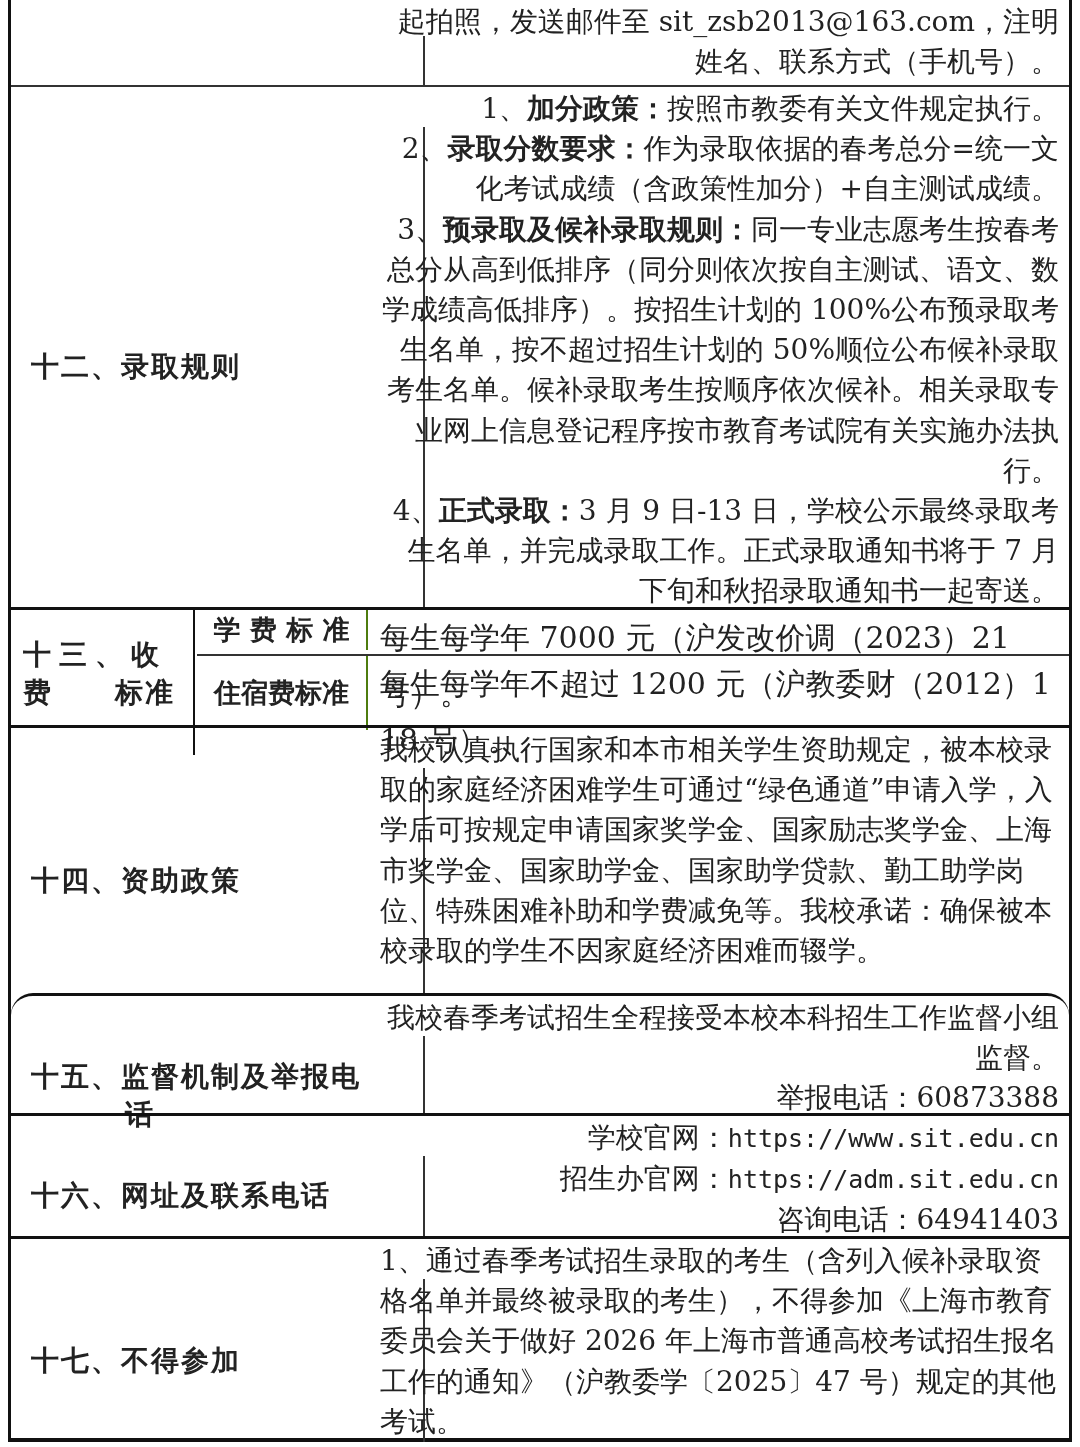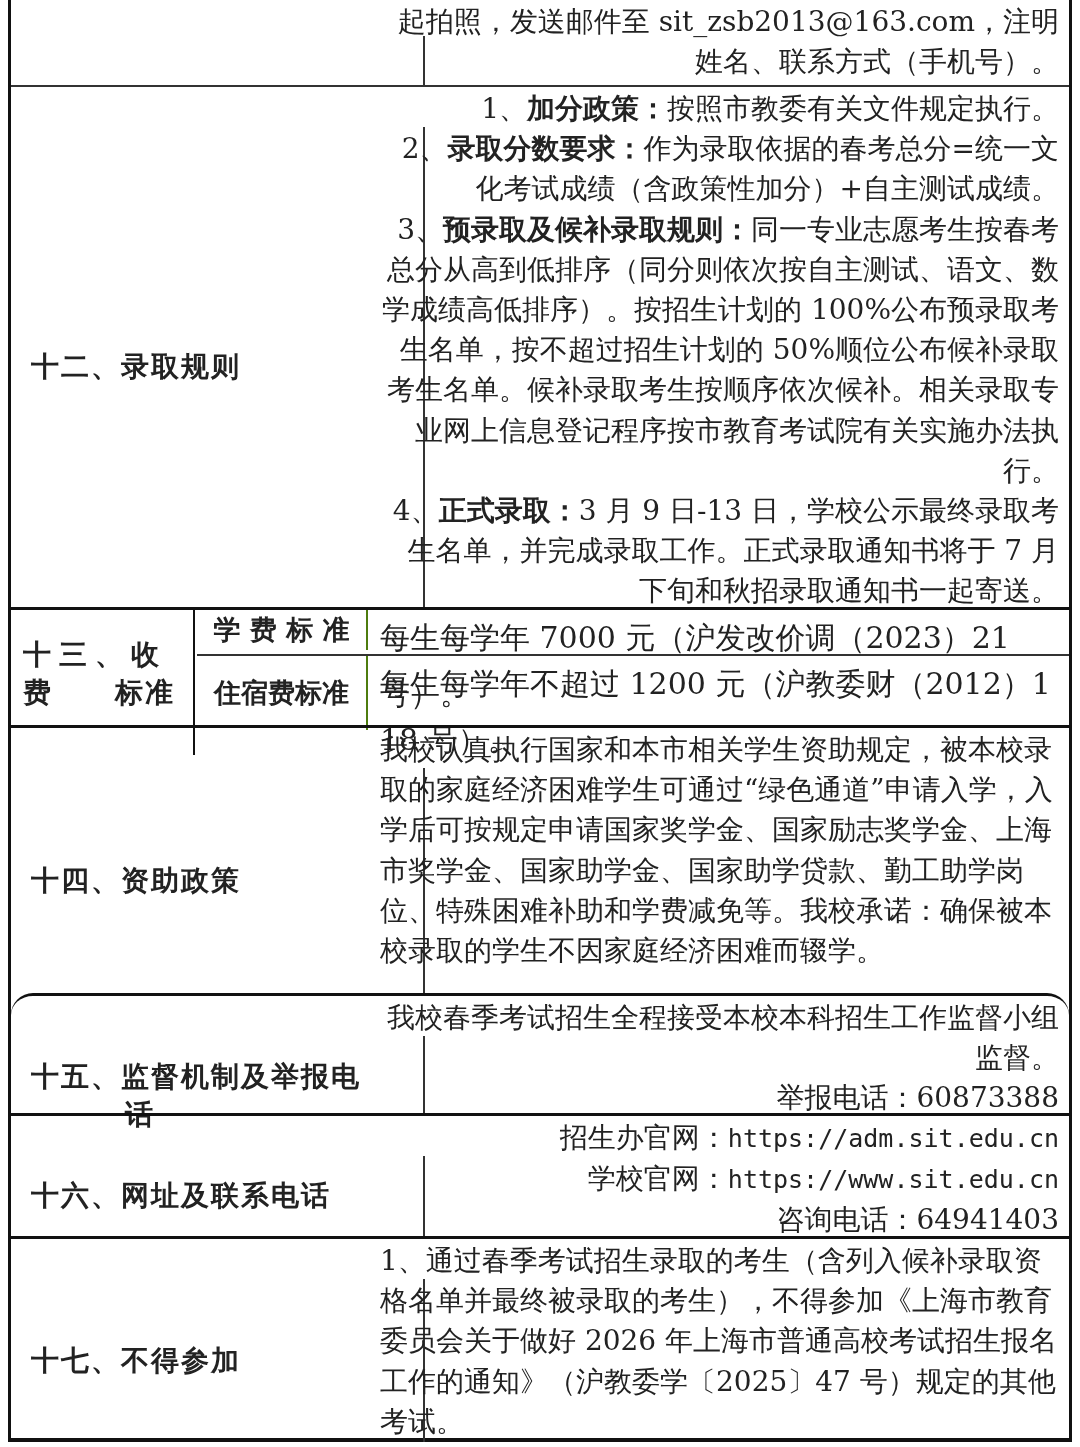--- a/index.html
+++ b/index.html
@@ -82,22 +82,22 @@
     </div>
     <div class="content wrapcell">
       <p>我校春季考试招生全程接受本校本科招生工作监督小组监督。</p>
       <p><span>举报电话：</span><span>60873388</span></p>
     </div>
   </div>
 
   <div class="row thick" style="top:1117px; height:123px;">
     <div class="label">十六、网址及联系电话</div>
     <div class="content">
+      <p><span>学校官网：</span><span class="mono">https://www.sit.edu.cn</span></p>
       <p><span>招生办官网：</span><span class="mono">https://adm.sit.edu.cn</span></p>
-      <p><span>学校官网：</span><span class="mono">https://www.sit.edu.cn</span></p>
       <p><span>咨询电话：</span><span>64941403</span></p>
     </div>
   </div>
 
   <div class="row thick" style="top:1240px; height:206px;">
     <div class="label">十七、不得参加</div>
     <div class="content wrapcell">1、通过春季考试招生录取的考生（含列入候补录取资格名单并最终被录取的考生），不得参加《上海市教育委员会关于做好 2026 年上海市普通高校考试招生报名工作的通知》（沪教委学〔2025〕47 号）规定的其他考试。</div>
   </div>
 
 </div>

